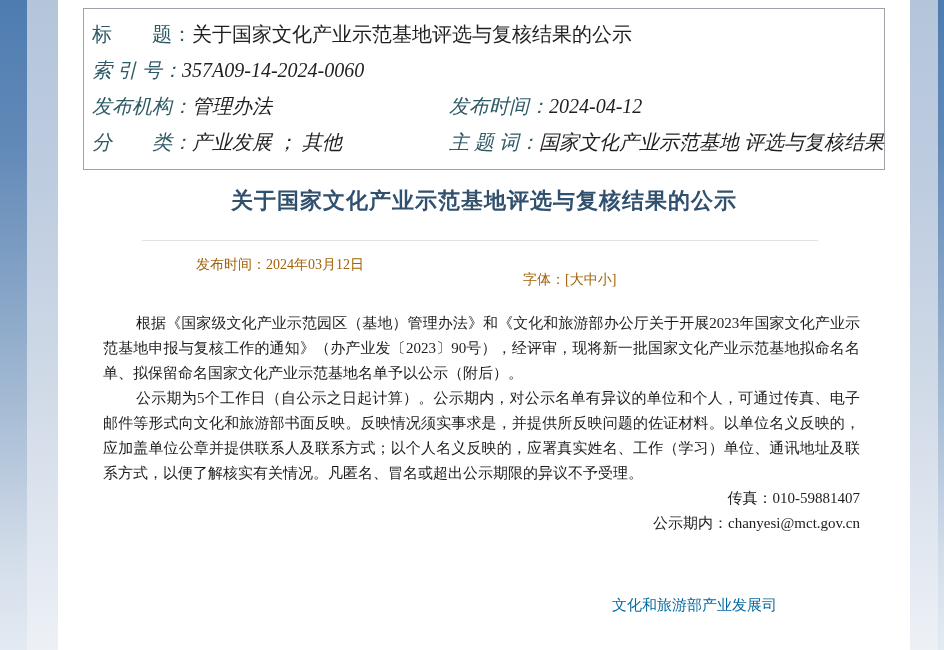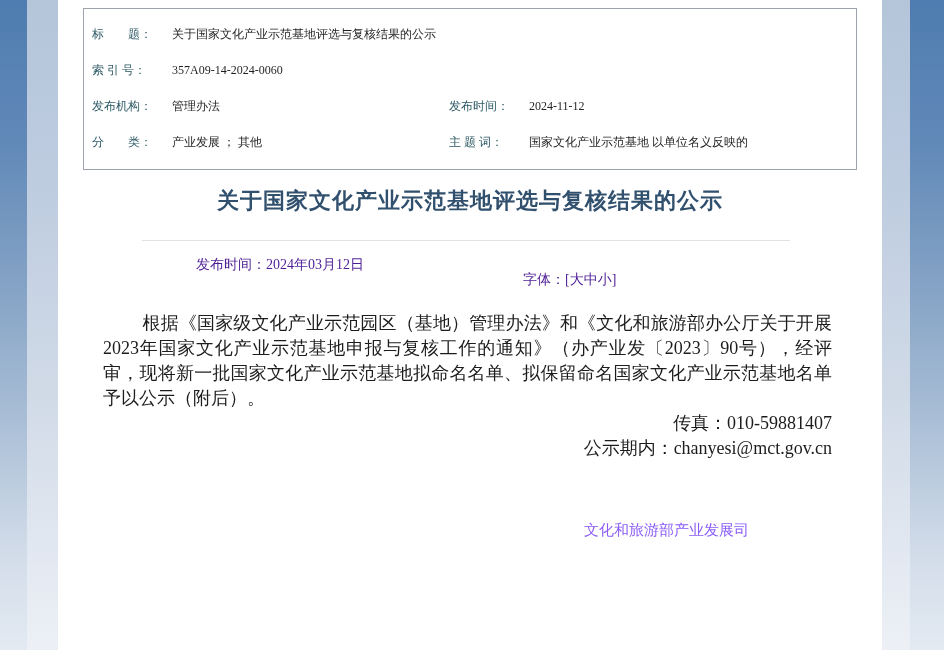--- a/index.html
+++ b/index.html
@@ -24,54 +24,54 @@
 
   .content { flex:1 1 auto; background:#ffffff; position:relative; }
 
   
   .meta-box {
     margin:8px 25px 0 25px;
     border:1px solid #9ca3ab;
     padding:7px 0 9px 0;
     background:#ffffff;
   }
-  .meta-row { display:flex; align-items:center; height:36px; padding-left:8px; font-size:12px; }
+  .meta-row { display:flex; align-items:center; height:36px; padding-left:8px; font-size:20px; }
   .meta-label { flex:0 0 80px; color:#2e5a66; white-space:pre; }
   .meta-value { color:#1f1f1f; white-space:pre; }
   .meta-row.single .meta-value { flex:1; }
-  .meta-cell { display:flex; align-items:center; }
+  .meta-cell { display:flex; align-items:center;font-style:italic; }
   .meta-cell.left  { flex:0 0 357px; }
   .meta-cell.right { flex:1; }
 
   
   .article-title {
     margin-top:16px; height:30px;
     text-align:center;
     font-size:22px; font-weight:bold; letter-spacing:1px;
     color:#31506e;
   }
   .title-divider { height:1px; background:#e2e2e2; margin:24px 92px 0 84px; }
 
-  .pub-row { position:relative; height:20px; margin-top:14px; font-size:14px; color:#4c1d95; }
+  .pub-row { position:relative; height:20px; margin-top:14px; font-size:14px; color:#a16207; }
   .pub-time { position:absolute; left:138px; top:1px; }
   .font-control { position:absolute; left:465px; top:16px; }
   .font-options { cursor:pointer; }
 
   
   .body-text {
     margin:36px 50px 0 45px;
-    font-size:18px; line-height:25px;
+    font-size:15px; line-height:25px;
     color:#1c1c1c; text-align:justify;
   }
   .body-text p { margin:0; text-indent:2.2em; }
   .body-text p.contact { text-indent:4.3em; text-align:right; }
 
   
   .signature { margin:58px 133px 0 0; display:flex; flex-direction:column; align-items:flex-end; }
-  .sig-inner { text-align:center; font-size:15px; line-height:22px; color:#8b5cf6; }
+  .sig-inner { text-align:center; font-size:15px; line-height:22px; color:#0369a1; }
   .sig-date { margin-top:5px; }
 </style>
 </head>
 <body>
 
 <div class="page">
   <div class="strip outer left-outer"></div>
   <div class="strip inner left-inner"></div>
 
   <div class="content">
@@ -87,45 +87,46 @@
           <span class="meta-value">357A09-14-2024-0060</span>
         </div>
       </div>
       <div class="meta-row">
         <div class="meta-cell left">
           <span class="meta-label">发布机构：</span>
           <span class="meta-value">管理办法</span>
         </div>
         <div class="meta-cell right">
           <span class="meta-label">发布时间：</span>
-          <span class="meta-value">2024-11-12</span>
+          <span class="meta-value">2024-04-12</span>
         </div>
       </div>
       <div class="meta-row">
         <div class="meta-cell left">
           <span class="meta-label">分　　类：</span>
           <span class="meta-value">产业发展 ； 其他</span>
         </div>
         <div class="meta-cell right">
           <span class="meta-label">主 题 词：</span>
-          <span class="meta-value">国家文化产业示范基地 以单位名义反映的</span>
+          <span class="meta-value">国家文化产业示范基地 评选与复核结果</span>
         </div>
       </div>
     </div>
 
     <h1 class="article-title">关于国家文化产业示范基地评选与复核结果的公示</h1>
     <div class="title-divider"></div>
 
     <div class="pub-row">
       <span class="pub-time">发布时间：2024年03月12日</span>
       <span class="font-control"><span>字体：</span><span class="font-options">[大中小]</span></span>
     </div>
 
     <div class="body-text">
       <p>根据《国家级文化产业示范园区（基地）管理办法》和《文化和旅游部办公厅关于开展2023年国家文化产业示范基地申报与复核工作的通知》（办产业发〔2023〕90号），经评审，现将新一批国家文化产业示范基地拟命名名单、拟保留命名国家文化产业示范基地名单予以公示（附后）。</p>
+      <p>公示期为5个工作日（自公示之日起计算）。公示期内，对公示名单有异议的单位和个人，可通过传真、电子邮件等形式向文化和旅游部书面反映。反映情况须实事求是，并提供所反映问题的佐证材料。以单位名义反映的，应加盖单位公章并提供联系人及联系方式；以个人名义反映的，应署真实姓名、工作（学习）单位、通讯地址及联系方式，以便了解核实有关情况。凡匿名、冒名或超出公示期限的异议不予受理。</p>
       <p class="contact">传真：010-59881407</p>
       <p class="contact">公示期内：chanyesi@mct.gov.cn</p>
     </div>
 
     <div class="signature">
       <div class="sig-inner">
         <div class="sig-unit">文化和旅游部产业发展司</div>
       </div>
     </div>
 

